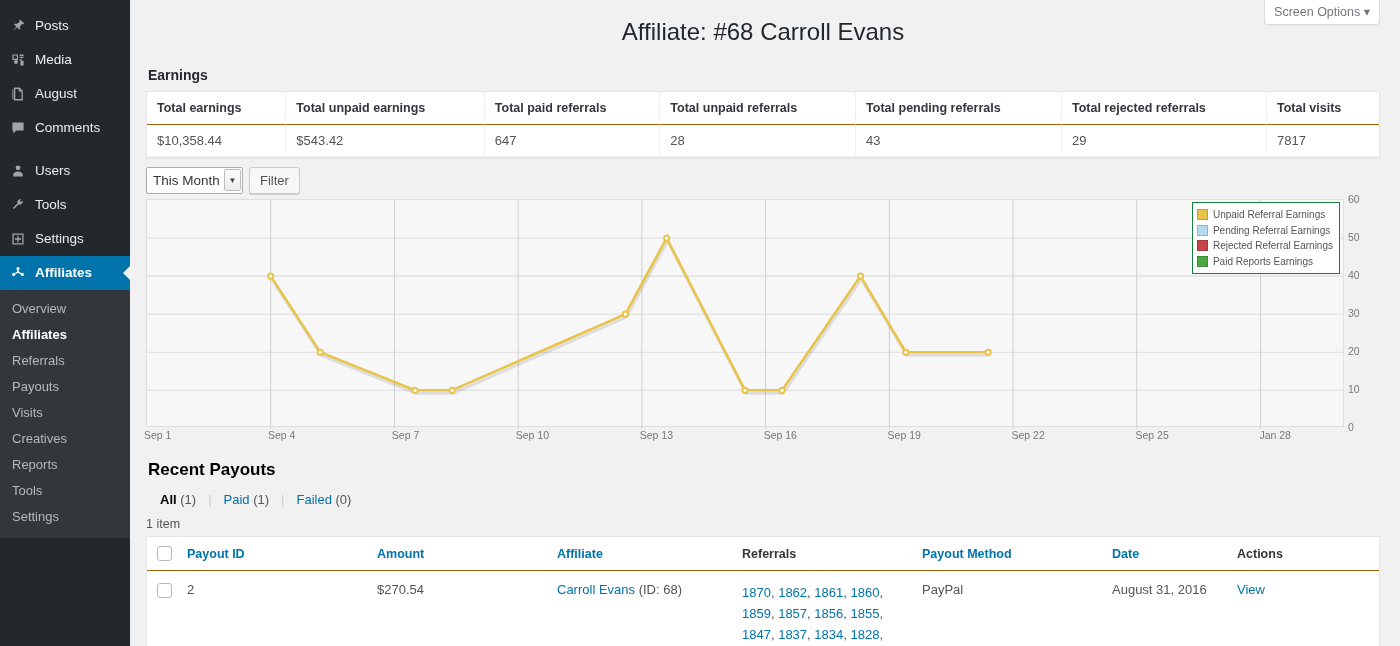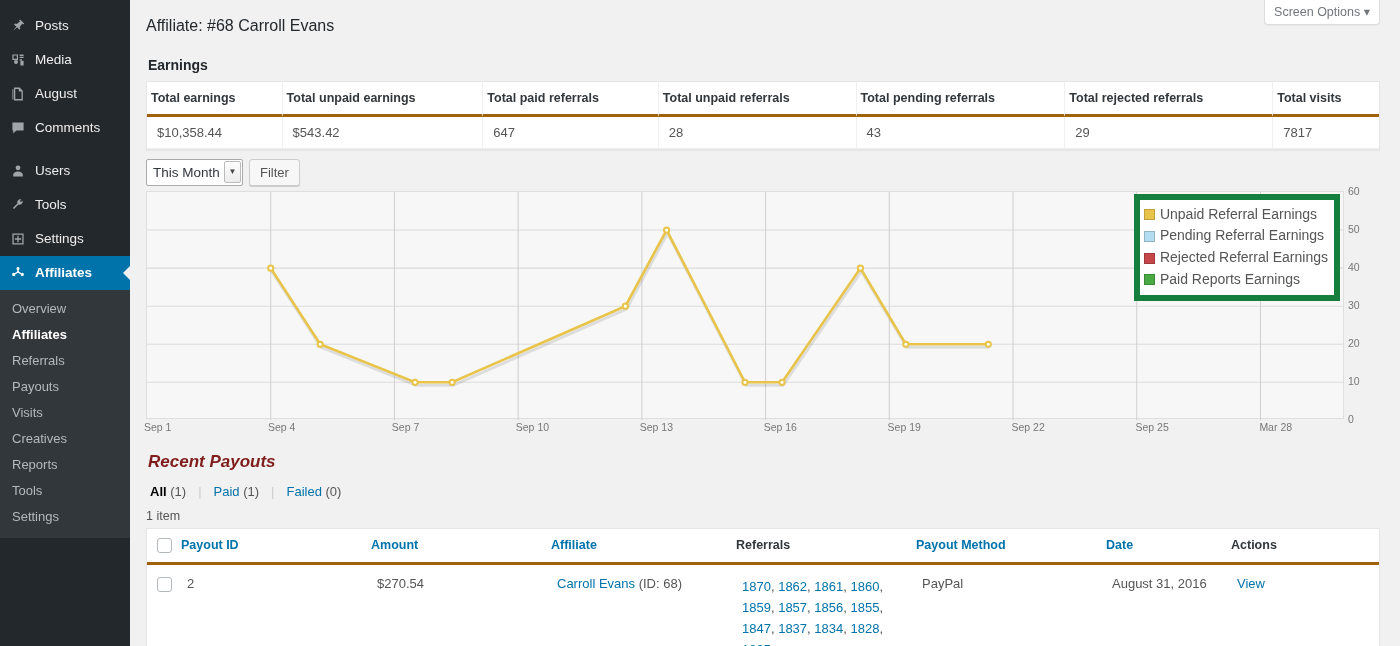--- a/index.html
+++ b/index.html
@@ -78,56 +78,56 @@
     background: #fff;
     color: #72777c;
     font-size: 12.5px;
     padding: 4px 9px 5px 9px;
     border-radius: 0 0 4px 4px;
     cursor: pointer;
     display: inline-block;
     box-shadow: 0 1px 1px rgba(0,0,0,.04);
   }
   h1.page-title {
-    font-size: 16px;
+    font-size: 24px;
     font-weight: 400;
     color: #23282d;
     padding: 16px 0 10px 0;
     line-height: 1.3;
+    text-align: center;
   }
   h3.section-title {
     font-size: 14px;
     font-weight: bold;
     color: #23282d;
     margin: 10px 0 8px 2px;
   }
   h2.section-title-lg {
     font-size: 17px;
     font-weight: bold;
-    color: #7f1d1d;
+    color: #000000;
     margin: 15px 0 12px 2px;
-    font-style: italic;
   }
 
   
   table.wp-list-table {
     width: 100%;
     border-collapse: separate;
     border-spacing: 0;
     background: #fff;
     border: 1px solid #e5e5e5;
     box-shadow: 0 1px 1px rgba(0,0,0,.04);
     font-size: 13px;
   }
   table.wp-list-table th {
     text-align: left;
     font-weight: bold;
     color: #32373c;
-    padding: 9px 4px;
-    border-bottom: 3px solid #a16207;
+    padding: 9px 10px;
+    border-bottom: 1px solid #a16207;
     font-size: 12.5px;
     white-space: nowrap;
   }
   table.wp-list-table td {
     padding: 8px 10px;
     color: #555;
     border-bottom: 1px solid #f0f0f0;
   }
   table.earnings th + th, table.earnings td + td { border-left: 1px solid #f0f0f0; }
 
@@ -180,23 +180,23 @@
     border: 1px solid #dfdfdf;
     position: relative;
     height: 228px;
     margin-bottom: 2px;
   }
   .chart-inner { position: absolute; inset: 0; }
   .chart-legend {
     position: absolute;
     top: 2px; right: 3px;
     background: #fff;
-    border: 6px solid #15803d;
+    border: 1px solid #15803d;
     padding: 4px 6px 4px 4px;
-    font-size: 14px;
+    font-size: 10px;
     color: #555;
     line-height: 1.55;
   }
   .legend-row { display: flex; align-items: center; gap: 5px; white-space: nowrap; }
   .legend-swatch { width: 11px; height: 11px; border: 1px solid rgba(0,0,0,.18); flex: 0 0 11px; }
   .yaxis-label {
     position: absolute;
     font-size: 10.5px;
     color: #777;
     left: 4px;
@@ -215,21 +215,21 @@
     color: #777;
     top: 0;
     white-space: nowrap;
   }
 
   
   .subsubsub {
     list-style: none;
     font-size: 13px;
     color: #555;
-    margin: 4px 0 10px 4px;
+    margin: 4px 0 10px 14px;
     display: flex;
     align-items: center;
     gap: 10px;
   }
   .subsubsub a { color: #0073aa; text-decoration: none; cursor: pointer; }
   .subsubsub a.current { color: #000; font-weight: 600; }
   .subsubsub .sep { color: #ccc; padding: 0 2px; }
   .subsubsub .count { color: #555; }
 
   .tablenav-top {
@@ -467,21 +467,21 @@
     <div class="xaxis" id="xaxis">
         <div class="xaxis-label" style="left: calc(0% - 2px);">Sep 1</div>
         <div class="xaxis-label" style="left: calc(10.3448% - 2px);">Sep 4</div>
         <div class="xaxis-label" style="left: calc(20.6897% - 2px);">Sep 7</div>
         <div class="xaxis-label" style="left: calc(31.0345% - 2px);">Sep 10</div>
         <div class="xaxis-label" style="left: calc(41.3793% - 2px);">Sep 13</div>
         <div class="xaxis-label" style="left: calc(51.7241% - 2px);">Sep 16</div>
         <div class="xaxis-label" style="left: calc(62.069% - 2px);">Sep 19</div>
         <div class="xaxis-label" style="left: calc(72.4138% - 2px);">Sep 22</div>
         <div class="xaxis-label" style="left: calc(82.7586% - 2px);">Sep 25</div>
-        <div class="xaxis-label" style="left: calc(93.1034% - 2px);">Mar 28</div>
+        <div class="xaxis-label" style="left: calc(93.1034% - 2px);">Jan 28</div>
       </div>
   </div>
 
   <h2 class="section-title-lg">Recent Payouts</h2>
 
   <ul class="subsubsub">
     <li><a class="current">All</a> <span class="count">(1)</span></li>
     <li class="sep">|</li>
     <li><a>Paid</a> <span class="count">(1)</span></li>
     <li class="sep">|</li>

